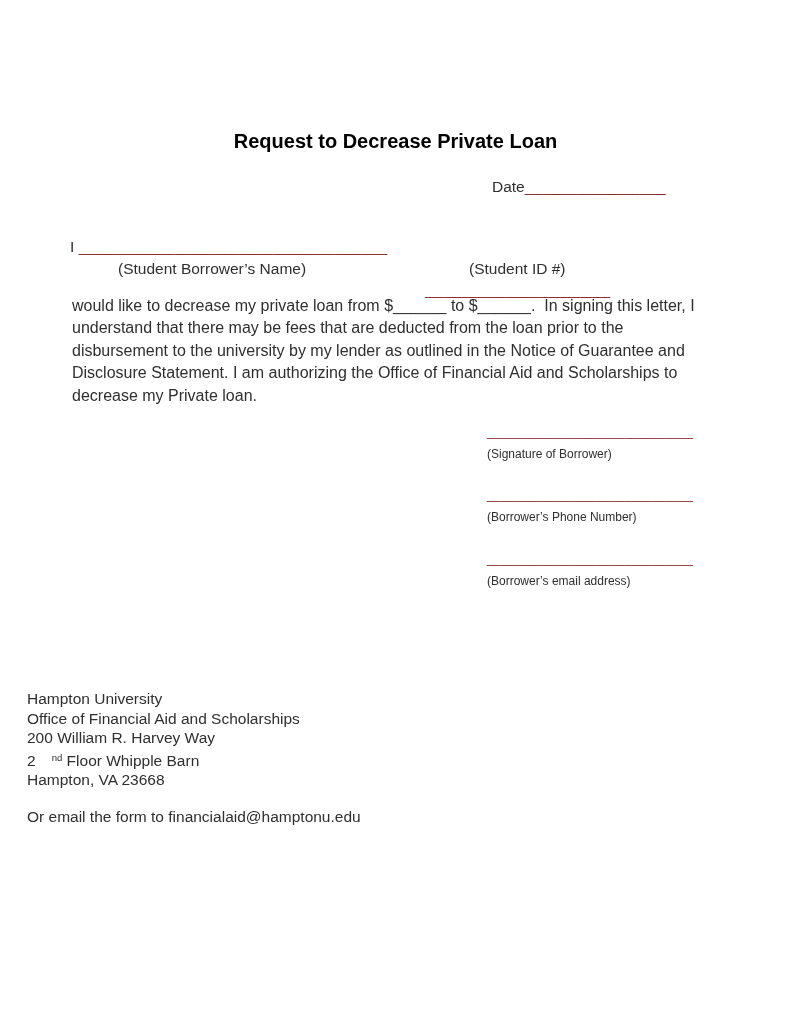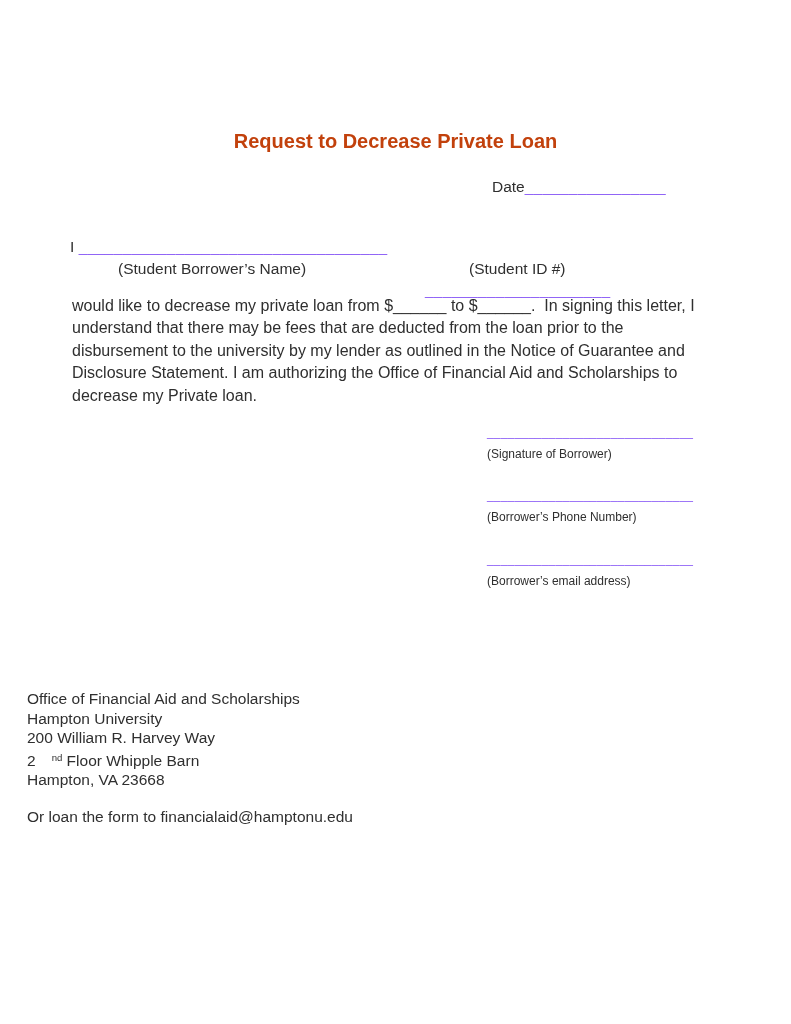--- a/index.html
+++ b/index.html
@@ -11,29 +11,29 @@
     font-family: "Liberation Sans", "DejaVu Sans", sans-serif;
     color: #2f2f2f;
     overflow: hidden;
   }
   .title {
     position: absolute;
     top: 128px; left: 0; width: 100%;
     text-align: center;
     font-size: 20px; line-height: 26px;
     font-weight: bold;
-    color: #c2410c;
+    color: #000000;
   }
   .date-row {
     position: absolute;
     top: 176px; left: 492px;
     font-size: 15.5px; line-height: 22px;
     white-space: nowrap;
   }
-  .blank { letter-spacing: 0.2px; color: #8b5cf6; }
+  .blank { letter-spacing: 0.2px; color: #7f1d1d; }
   .row-blanks { position: absolute; top: 236px; left: 0; width: 100%; font-size: 15.5px; line-height: 22px; }
   .i-name-line { position: absolute; left: 70px; top: 0; white-space: nowrap; }
   .id-line { position: absolute; left: 425px; top: 0; white-space: nowrap; margin-top: 43px; }
   .row-labels { position: absolute; top: 258px; left: 0; width: 100%; font-size: 15.5px; line-height: 22px; }
   .name-label { position: absolute; left: 118px; top: 0; white-space: nowrap; }
   .id-label { position: absolute; left: 445px; top: 0; white-space: nowrap; margin-left: 24px; }
   .body-par {
     position: absolute;
     top: 295px; left: 72px; width: 655px;
     font-size: 16px; line-height: 22.4px;
@@ -100,22 +100,22 @@
     <div class="sig-label">(Borrower’s Phone Number)</div>
   </div>
 
   <div class="sig-group sig-3">
     <div class="sig-blank blank">______________________________</div>
     <div class="sig-label">(Borrower’s email address)</div>
   </div>
 
 
   <div class="address-block">
+    <div class="addr-line">Hampton University</div>
     <div class="addr-line">Office of Financial Aid and Scholarships</div>
-    <div class="addr-line">Hampton University</div>
     <div class="addr-line">200 William R. Harvey Way</div>
     <div class="addr-line"><span>2</span><sup class="ord">nd</sup><span> Floor Whipple Barn</span></div>
     <div class="addr-line">Hampton, VA 23668</div>
   </div>
 
-  <div class="email-instruction">Or loan the form to financialaid@hamptonu.edu</div>
+  <div class="email-instruction">Or email the form to financialaid@hamptonu.edu</div>
 
 </div>
 
 </body></html>

